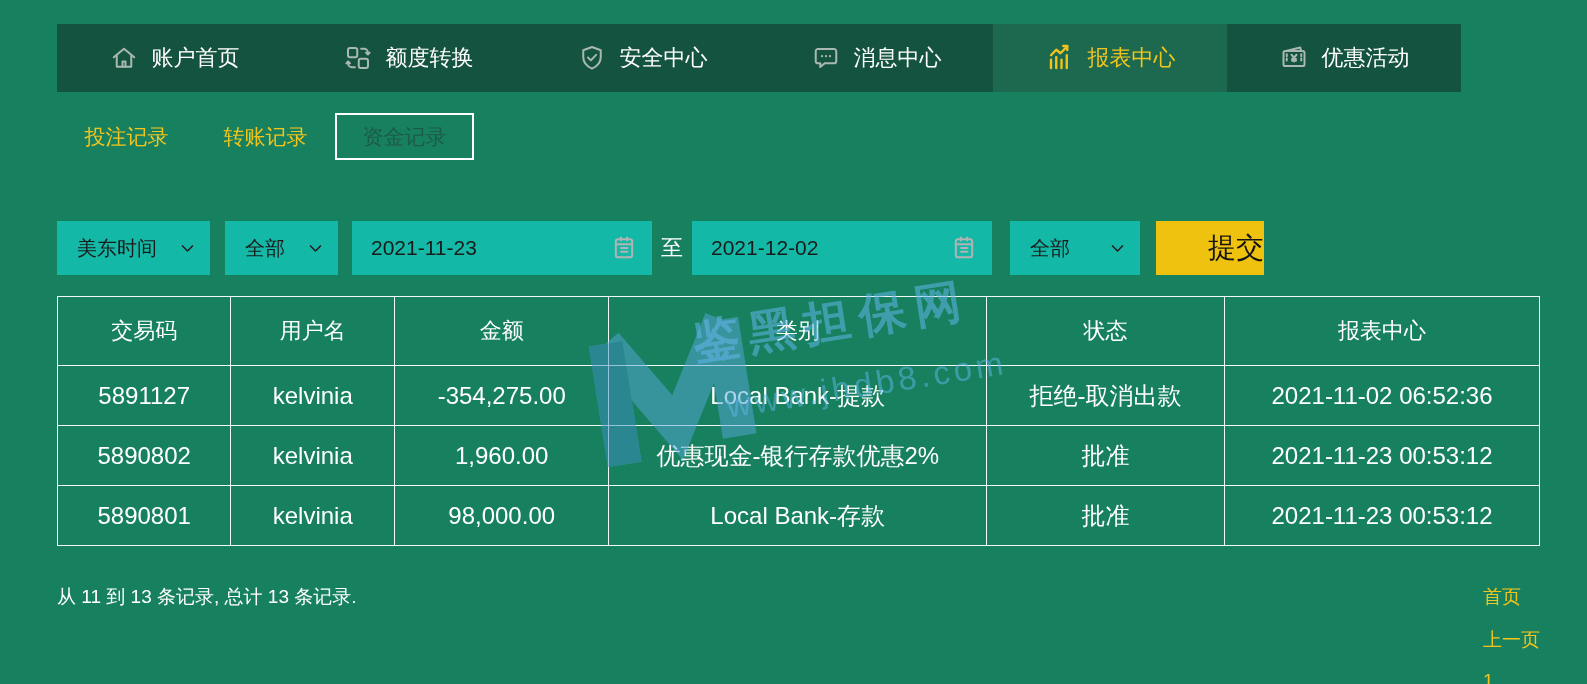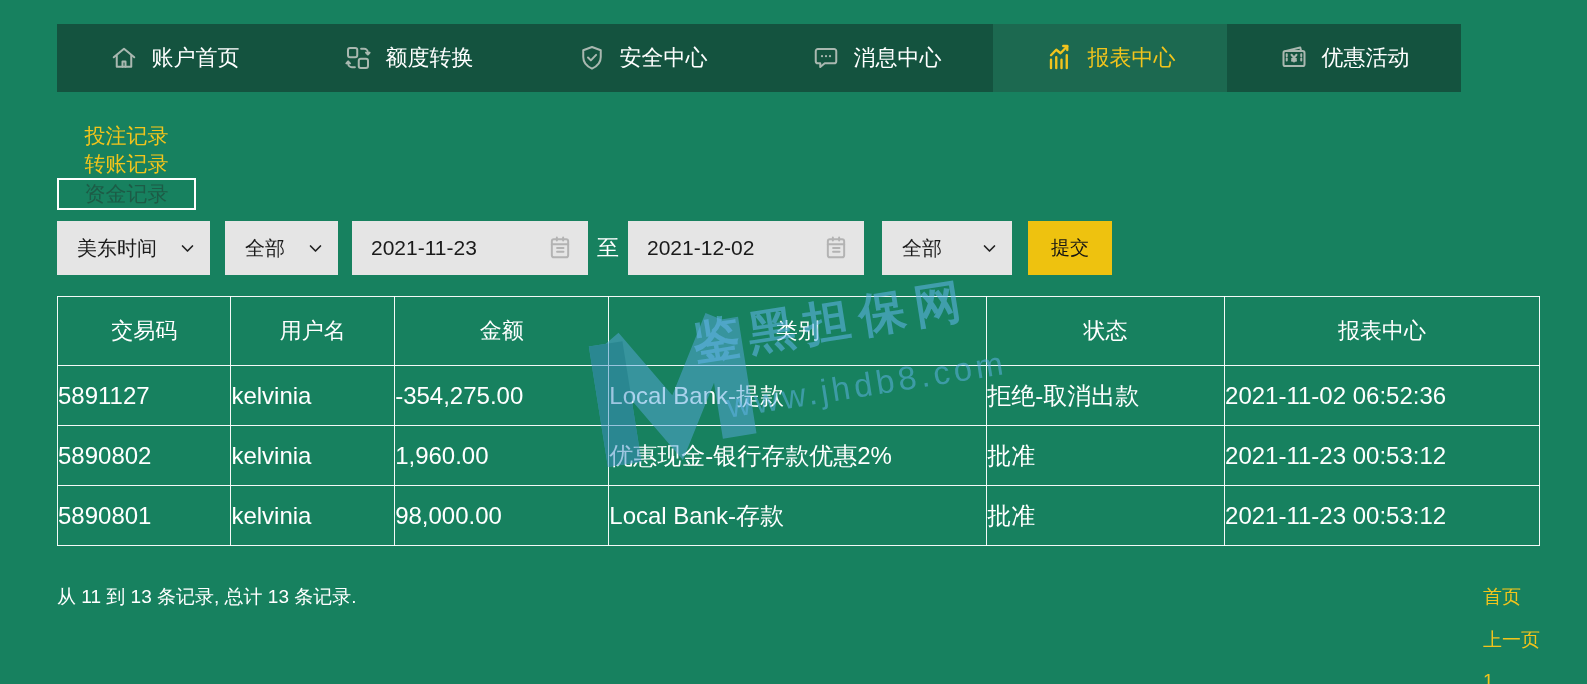--- a/index.html
+++ b/index.html
@@ -21,57 +21,58 @@
   .nav-item {
     flex:1; display:flex; align-items:center; justify-content:center; gap:13px;
     color:#fff; font-size:22px; cursor:pointer; white-space:nowrap;
   }
   .nav-item .icon { display:flex; color:#A9B8B0; }
   .nav-item .icon svg { width:30px; height:30px; }
   .nav-item.active { background:var(--nav-active-bg,#1C6950); color:var(--accent,#F2C41C); }
   .nav-item.active .icon { color:var(--accent,#F2C41C); }
 
   
-  .tabs { position:absolute; left:57px; top:122px; height:47px; display:flex;flex-direction:column; }
+  .tabs { position:absolute; left:57px; top:113px; height:47px; display:flex; }
   .tab {
     width:139px; display:flex; align-items:center; justify-content:center;
     color:var(--accent,#F2C41C); font-size:21px; cursor:pointer;
   }
   .tab.active {
     color:var(--tab-active-text,#1D5B46);
     border:2px solid #fff;
   }
 
   
   .filters { position:absolute; left:57px; top:221px; height:54px; display:flex; align-items:center; }
   .select-box, .date-box {
-    height:54px; background:#e5e5e5; color:#1a1a1a;
+    height:54px; background:#14b8a6; color:#1a1a1a;
     display:flex; align-items:center; font-size:20px; cursor:pointer;
   }
   .select-box { justify-content:space-between; padding:0 14px 0 20px; }
   .select-box .chev { display:flex; color:#222; }
   .select-box .chev svg { width:17px; height:17px; }
   .sel-timezone { width:153px; margin-right:15px; }
   .sel-type { width:113px; margin-right:14px; }
-  .date-box { width:236px; justify-content:space-between; padding:0 14px 0 19px; font-size:21px; }
+  .date-box { width:300px; justify-content:space-between; padding:0 14px 0 19px; font-size:21px; }
   .date-box .cal { display:flex; color:#b3b3b3; }
   .date-box .cal svg { width:28px; height:28px; }
   .to-label { width:40px; text-align:center; color:#fff; font-size:22px; }
   .sel-status { width:130px; margin-left:18px; margin-right:16px; }
   .submit-btn {
-    width:84px; height:54px; border:none; cursor:pointer;
-    background:var(--submit-bg,#EEC20F); color:#141414; font-size:19px;
+    width:108px; height:54px; border:none; cursor:pointer;
+    background:var(--submit-bg,#EEC20F); color:#141414; font-size:28px;
     font-family:inherit;
+    text-align:right;
   }
 
   
   table.records {
     position:absolute; left:57px; top:296px; width:1483px;
     border-collapse:collapse; table-layout:fixed;
-    color:#fff; 
+    color:#fff; text-align:center;
   }
   table.records th, table.records td { border:1px solid rgba(255,255,255,.95); font-weight:400; }
   table.records th { height:69px; font-size:22px; }
   table.records td { height:60px; font-size:24px; }
   table.records th:nth-child(1), table.records td:nth-child(1){ width:11.7%; }
   table.records th:nth-child(2), table.records td:nth-child(2){ width:11.05%; }
   table.records th:nth-child(3), table.records td:nth-child(3){ width:14.45%; }
   table.records th:nth-child(4), table.records td:nth-child(4){ width:25.5%;margin-top:20px; }
   table.records th:nth-child(5), table.records td:nth-child(5){ width:16.05%; }
 

